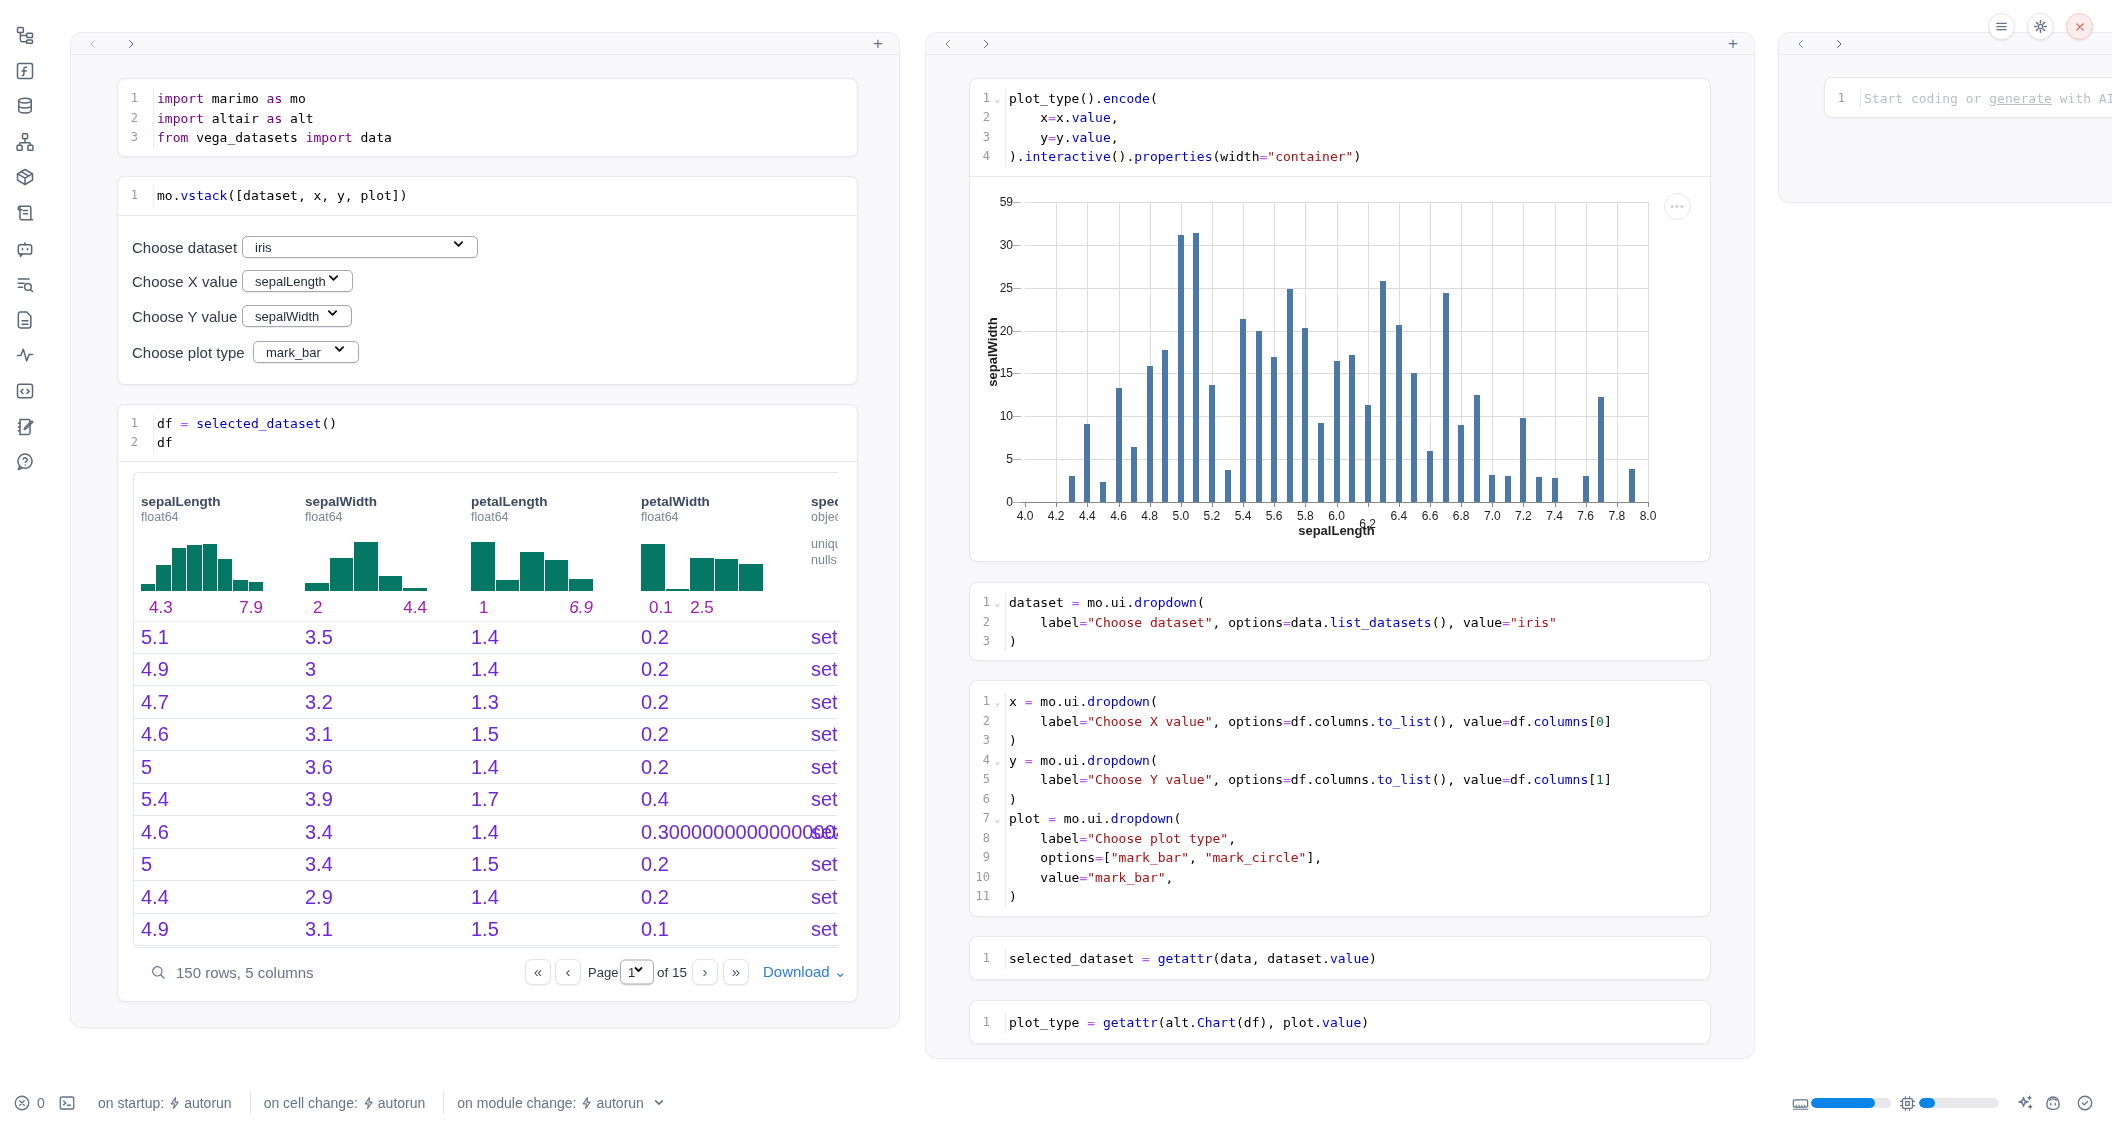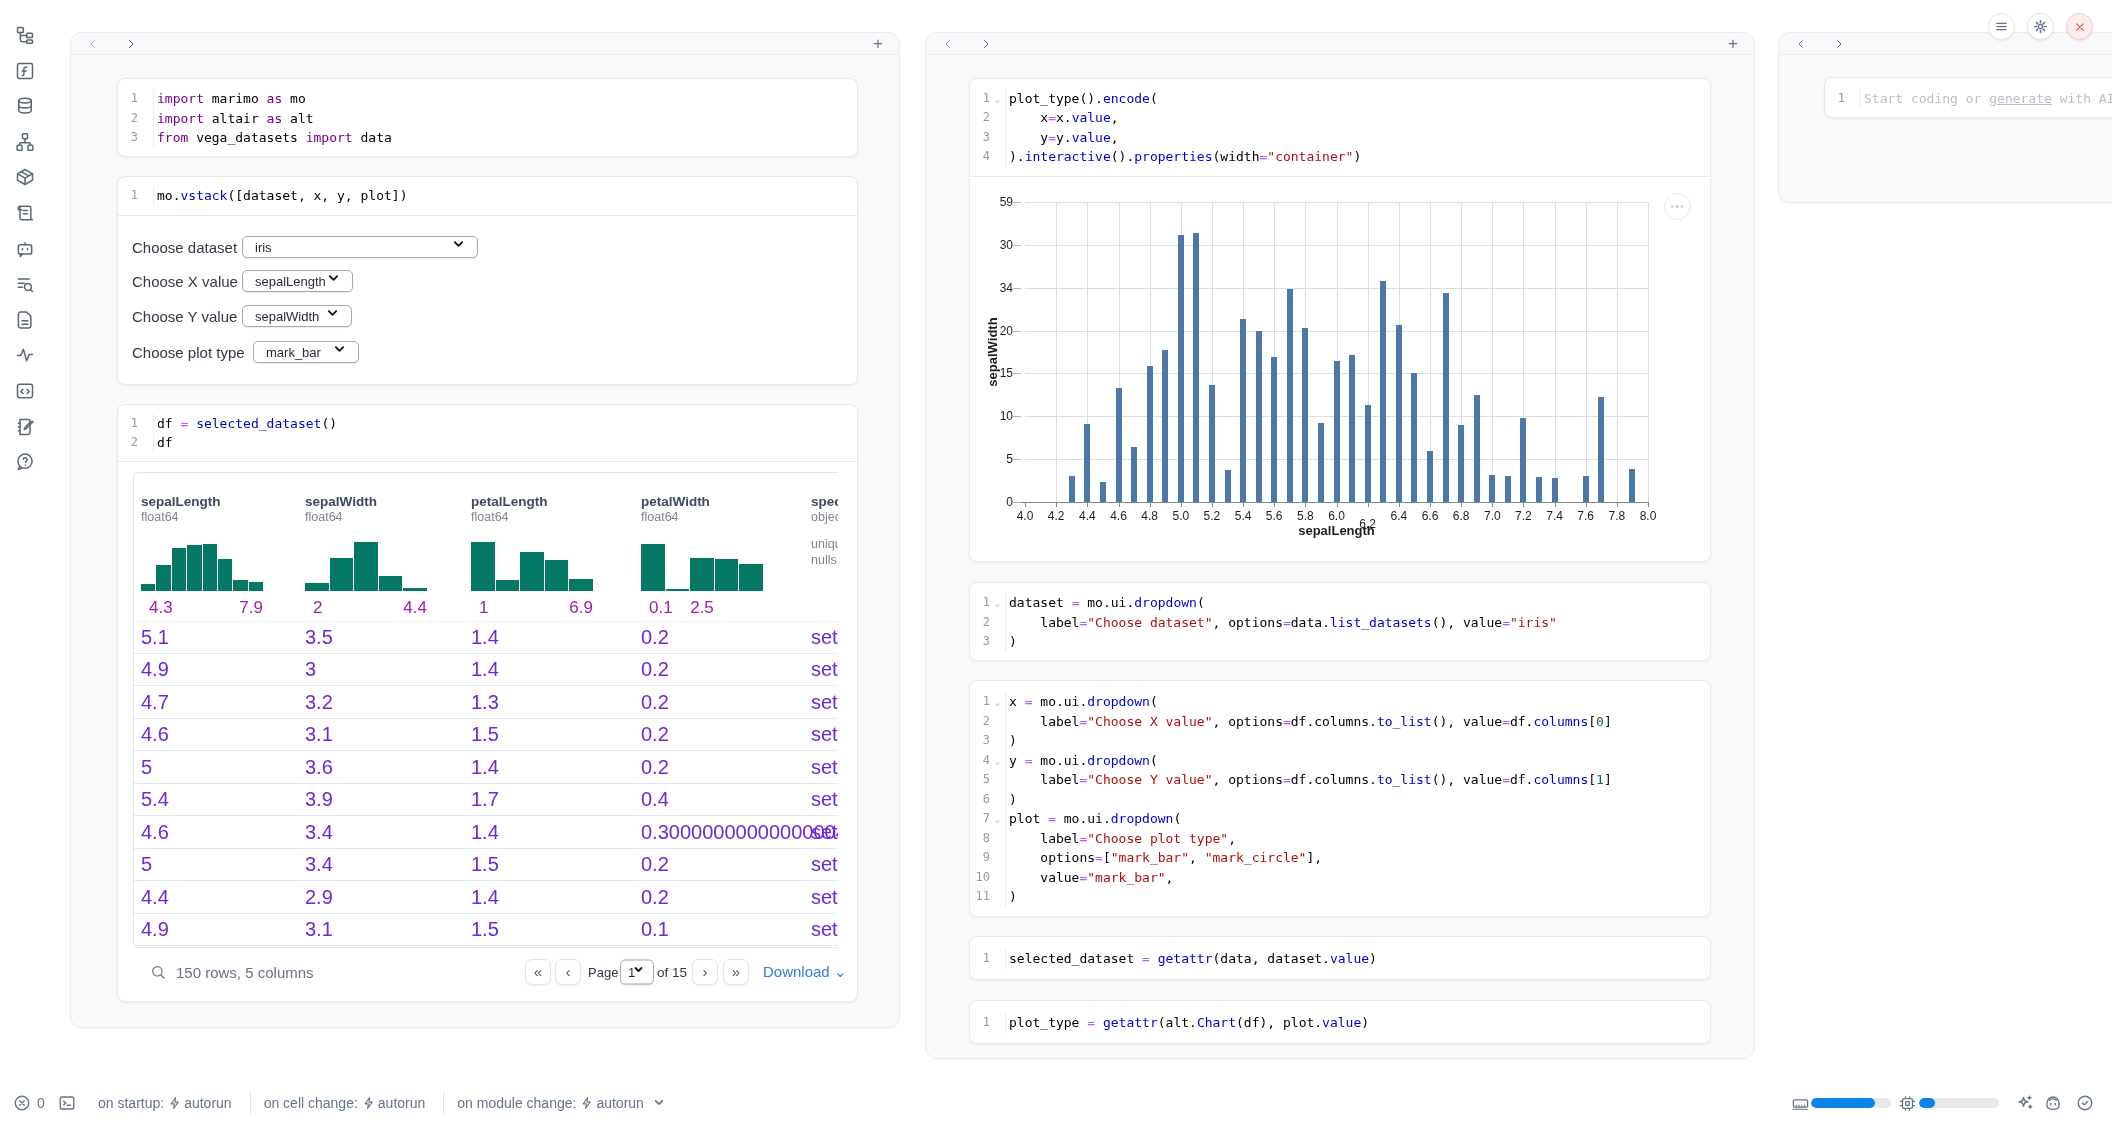--- a/index.html
+++ b/index.html
@@ -216,21 +216,21 @@
       <div class="th-name" style="left: 337px; top: 28px;">petalLength</div>
       <div class="th-dtype" style="left: 337px; top: 44px;">float64</div>
       <div class="hist" style="left: 337px; top: 60px; width: 122px; height: 58px;">
         <div style="height: 49px;"></div>
         <div style="height: 11px;"></div>
         <div style="height: 39px;"></div>
         <div style="height: 31px;"></div>
         <div style="height: 12px;"></div>
       </div>
       <div class="hist-lab" style="left: 345px; top: 135px;">1</div>
-      <div class="hist-lab" style="left: 337px; top: 135px; width: 122px; text-align: right;">6.9</div>
+      <div class="hist-lab" style="left: 337px; top: 135px; width: 122px; text-align: right; font-style: italic;">6.9</div>
       <div class="th-name" style="left: 507px; top: 28px;">petalWidth</div>
       <div class="th-dtype" style="left: 507px; top: 44px;">float64</div>
       <div class="hist" style="left: 507px; top: 60px; width: 122px; height: 58px;">
         <div style="height: 47px;"></div>
         <div style="height: 2px;"></div>
         <div style="height: 33px;"></div>
         <div style="height: 32px;"></div>
         <div style="height: 27px;"></div>
       </div>
       <div class="hist-lab" style="left: 515px; top: 135px;">0.1</div>
@@ -404,21 +404,21 @@
       <div class="gridline" style="left: 56px; top: 241.3px; width: 623px; height: 1px;"></div>
       <div class="axlab" style="left: 10px; top: 234.3px; width: 34px; text-align: right;">10</div>
       <div style="position: absolute; left: 44px; top: 241.3px; width: 8px; height: 1px; background: rgb(180, 180, 180);"></div>
       <div class="gridline" style="left: 56px; top: 198.4px; width: 623px; height: 1px;"></div>
       <div class="axlab" style="left: 10px; top: 191.4px; width: 34px; text-align: right;">15</div>
       <div style="position: absolute; left: 44px; top: 198.4px; width: 8px; height: 1px; background: rgb(180, 180, 180);"></div>
       <div class="gridline" style="left: 56px; top: 155.6px; width: 623px; height: 1px;"></div>
       <div class="axlab" style="left: 10px; top: 148.6px; width: 34px; text-align: right;">20</div>
       <div style="position: absolute; left: 44px; top: 155.6px; width: 8px; height: 1px; background: rgb(180, 180, 180);"></div>
       <div class="gridline" style="left: 56px; top: 112.7px; width: 623px; height: 1px;"></div>
-      <div class="axlab" style="left: 10px; top: 105.7px; width: 34px; text-align: right;">34</div>
+      <div class="axlab" style="left: 10px; top: 105.7px; width: 34px; text-align: right;">25</div>
       <div style="position: absolute; left: 44px; top: 112.7px; width: 8px; height: 1px; background: rgb(180, 180, 180);"></div>
       <div class="gridline" style="left: 56px; top: 69.9px; width: 623px; height: 1px;"></div>
       <div class="axlab" style="left: 10px; top: 62.9px; width: 34px; text-align: right;">30</div>
       <div style="position: absolute; left: 44px; top: 69.9px; width: 8px; height: 1px; background: rgb(180, 180, 180);"></div>
       <div class="gridline" style="left: 56px; top: 27px; width: 623px; height: 1px;"></div>
       <div class="axlab" style="left: 10px; top: 20px; width: 34px; text-align: right;">59</div>
       <div style="position: absolute; left: 44px; top: 27px; width: 8px; height: 1px; background: rgb(180, 180, 180);"></div>
       <div style="position: absolute; left: 52px; top: 327px; width: 628px; height: 1px; background: rgb(136, 136, 136);"></div>
       <div class="chart-bar" style="left: 99.7px; top: 301.3px; width: 6px; height: 25.7px;"></div>
       <div class="chart-bar" style="left: 115.3px; top: 249px; width: 6px; height: 78px;"></div>

